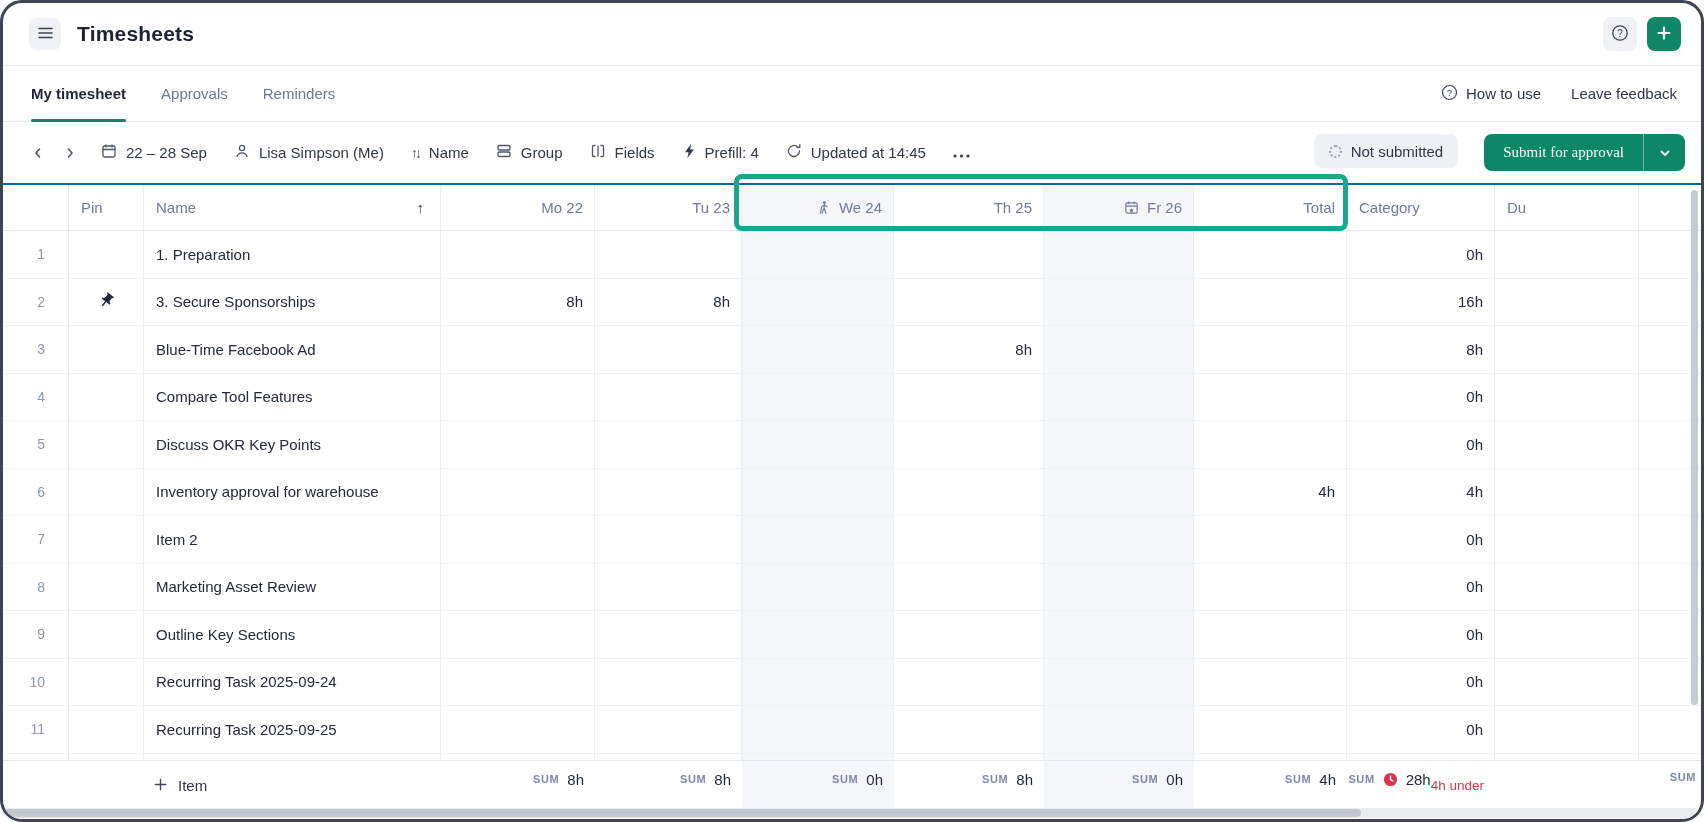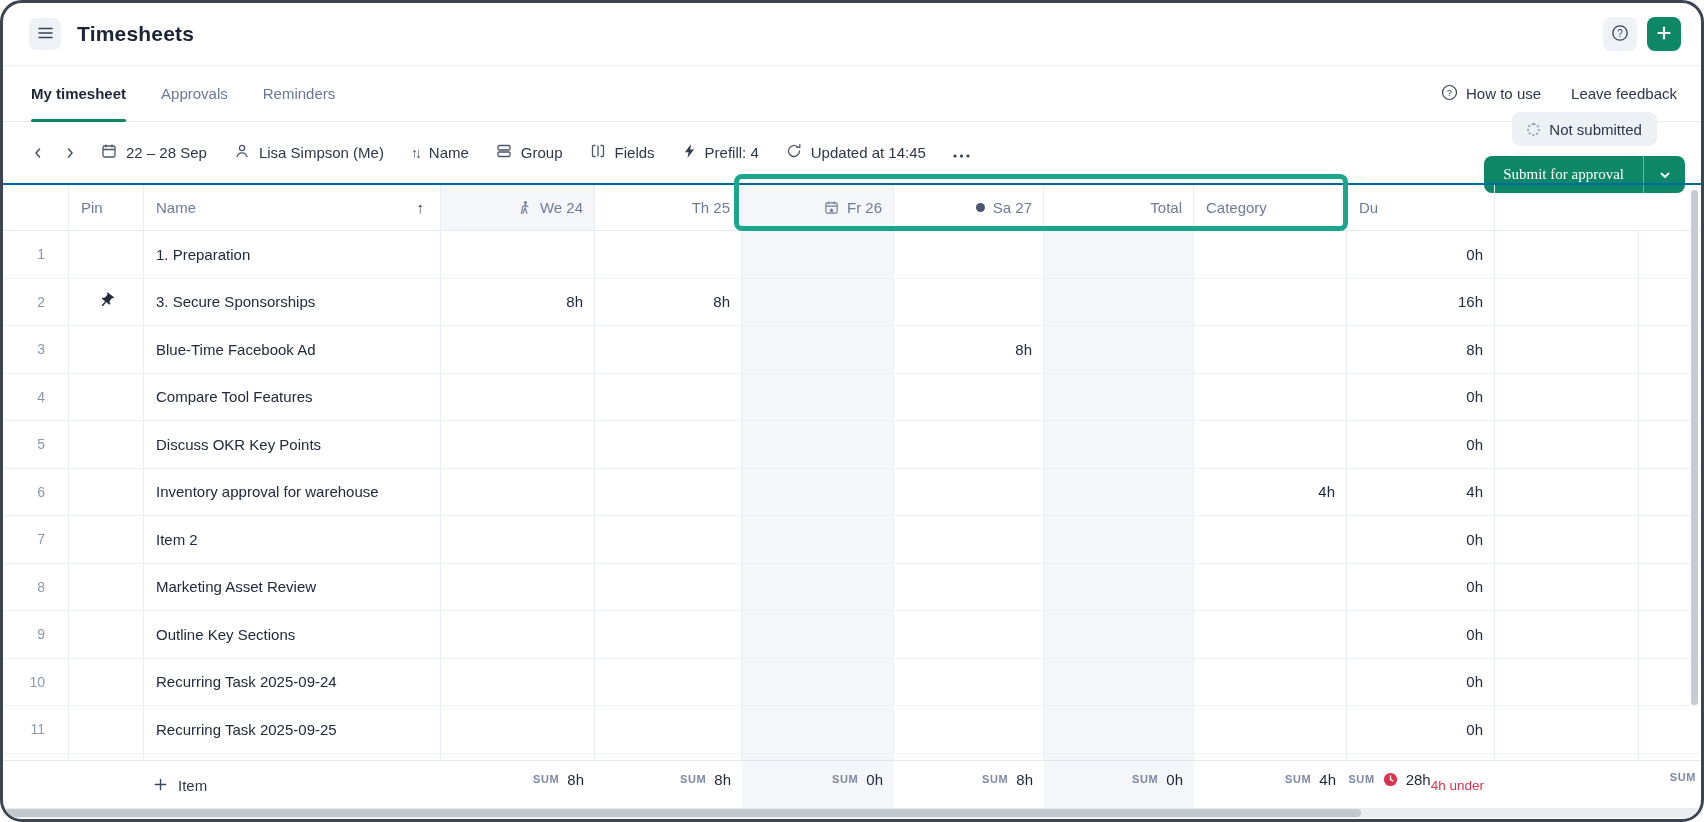--- a/index.html
+++ b/index.html
@@ -34,21 +34,21 @@
   .tabs-right { margin-left:auto; display:flex; align-items:center; gap:30px; }
   .tab-link { display:flex; align-items:center; gap:8px; font-size:15px; color:#2e3748; cursor:pointer; }
 
   
   .toolbar { height:61px; display:flex; align-items:center; padding:0 16px 0 26px; }
   .tb-item { display:flex; align-items:center; gap:9px; font-size:15px; color:#2e3748;
     margin-right:27px; cursor:pointer; white-space:nowrap; }
   .tb-nav { display:flex; align-items:center; gap:14px; margin-right:22px; }
   .tb-nav button { border:none; background:none; cursor:pointer; display:flex; padding:2px; }
   .sort-glyphs { font-size:14px; color:#4a5568; letter-spacing:-3px; }
-  .toolbar-right { margin-left:auto; display:flex; align-items:center; gap:10px;flex-direction:column; }
+  .toolbar-right { margin-left:auto; display:flex; align-items:flex-start; gap:26px; }
   .status-pill { display:flex; align-items:center; gap:9px; height:34px; padding:0 15px;
     background:#edf0f5; border-radius:8px; font-size:15px; color:#2e3748; }
   .dotted-circle { width:13px; height:13px; border:2px dotted #97a1b5; border-radius:50%; }
   .submit-btn { display:flex; align-items:stretch; height:37px; border:none; border-radius:8px;
     overflow:hidden; background:var(--accent); cursor:pointer; color:#fff; padding:0; }
   .submit-main { display:flex; align-items:center; padding:0 19px; font-size:15px; font-weight:500;
     font-family:Liberation Serif, serif; color:#fff; }
   .submit-divider { width:1px; background:rgba(255,255,255,.4); margin:0; }
   .submit-caret { width:41px; display:flex; align-items:center; justify-content:center; }
 
@@ -245,20 +245,26 @@
   </div>
 
   <div class="grid">
     <div class="thead" id="thead">
         <div class="cell num-cell"></div>
         <div class="cell al">Pin</div>
         <div class="cell name-head al">
           <span>Name</span>
           <span class="sort-arrow">↑</span>
         </div>
+        <div class="cell ar">
+          <span>Mo 22</span>
+        </div>
+        <div class="cell ar">
+          <span>Tu 23</span>
+        </div>
         <div class="cell ar shade">
           <span class="day-head-icon">
             <svg width="15" height="15" viewBox="0 0 16 16">
               <circle cx="9" cy="2.6" r="1.6" fill="#6e7b94"></circle>
               <path d="M9 4.8 8.6 8.6 6.4 14.2M8.6 8.6l2 5.6M9 5.4l2.8 1.8M9 5.4 6.3 6.8 4.6 14.2" fill="none" stroke="#6e7b94" stroke-width="1.2" stroke-linecap="round"></path>
             </svg>
           </span>
           <span>We 24</span>
         </div>
         <div class="cell ar">
@@ -267,26 +273,20 @@
         <div class="cell ar shade">
           <span class="day-head-icon">
             <svg width="15" height="15" viewBox="0 0 16 16">
               <rect x="2" y="3" width="12" height="11" rx="1.5" fill="none" stroke="#6e7b94" stroke-width="1.2"></rect>
               <path d="M5 1.5v3M11 1.5v3M2 6.5h12" fill="none" stroke="#6e7b94" stroke-width="1.2"></path>
               <path d="m8 8.4.8 1.6 1.8.26-1.3 1.27.3 1.8L8 12.5l-1.6.83.3-1.8-1.3-1.27 1.8-.26z" fill="#6e7b94"></path>
             </svg>
           </span>
           <span>Fr 26</span>
         </div>
-        <div class="cell ar">
-          <span class="day-head-icon">
-            <span class="dot-icon"></span>
-          </span>
-          <span>Sa 27</span>
-        </div>
         <div class="cell ar">Total</div>
         <div class="cell al">Category</div>
         <div class="cell al">Du</div>
       </div>
     <div id="tbody">
         <div class="trow">
           <div class="cell num-cell">1</div>
           <div class="cell pin-cell"></div>
           <div class="cell al">1. Preparation</div>
           <div class="cell ar"></div>

